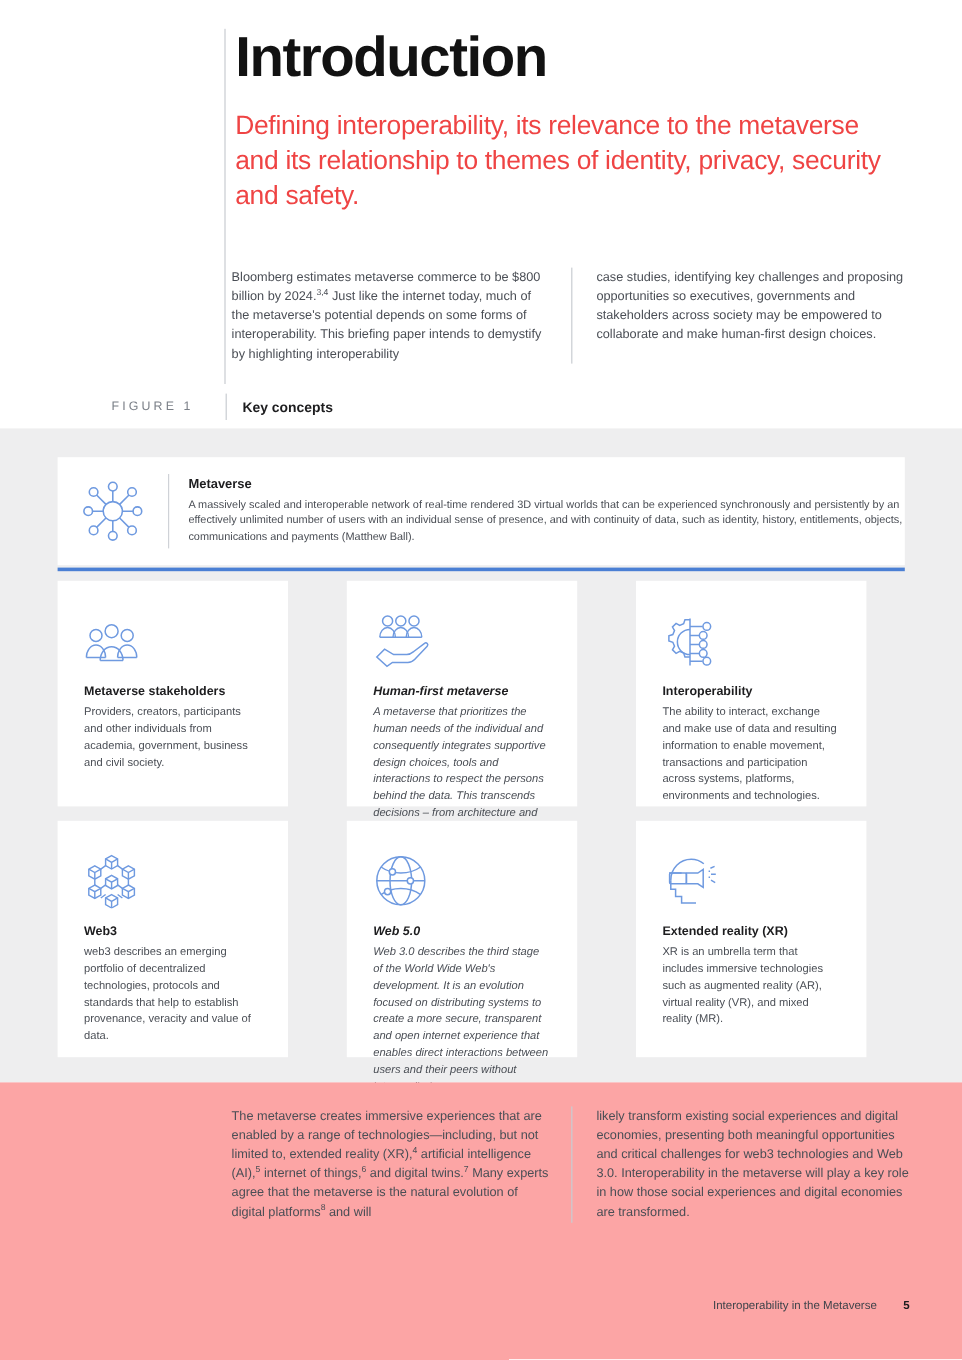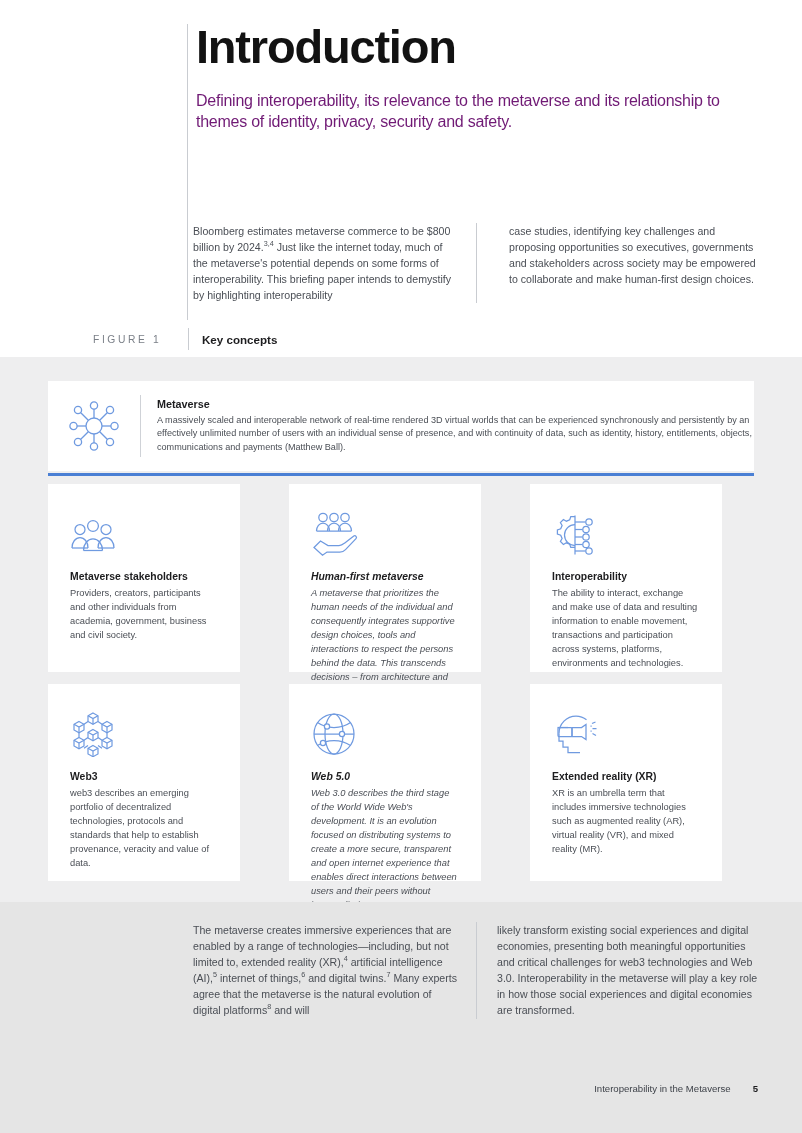--- a/index.html
+++ b/index.html
@@ -35,42 +35,42 @@
     font-size: 47px;
     font-weight: bold;
     letter-spacing: -1.2px;
     color: #121212;
     line-height: 1.04;
   }
   .page-subtitle {
     position: absolute;
     left: 196px; top: 90px;
     width: 540px;
-    font-size: 16px;
+    font-size: 22px;
     font-weight: 400;
-    color: #701a75;
+    color: #ef4444;
     line-height: 1.32;
     letter-spacing: -0.25px;
   }
 
   .intro-cols {
     position: absolute;
     left: 193px; top: 223px;
     width: 566px;
     display: flex;
     gap: 0px;
   }
   .intro-col {
     font-size: 10.6px;
     line-height: 1.52;
     color: #4a4e55;
     width: 283px;
   }
   .intro-col.right {
-    padding-left: 32px;
+    padding-left: 20px;
     border-left: 1px solid #c9ccd1;
     width: 283px;
   }
   .intro-col.left { padding-right: 18px; }
   sup { font-size: 7.2px; vertical-align: super; line-height: 0; }
 
   
   .figure-row {
     position: absolute;
     left: 93px; top: 328px;
@@ -178,21 +178,21 @@
     font-size: 9.3px;
     line-height: 1.5;
     color: #4a4e55;
   }
 
   
   .bottom-section {
     position: absolute;
     left: 0; top: 902px;
     width: 802px; height: 231px;
-    background: #e5e5e5;
+    background: #fca5a5;
   }
   .outro-cols {
     position: absolute;
     left: 193px; top: 20px;
     width: 566px;
     display: flex;
   }
   .outro-col {
     font-size: 10.6px;
     line-height: 1.52;

